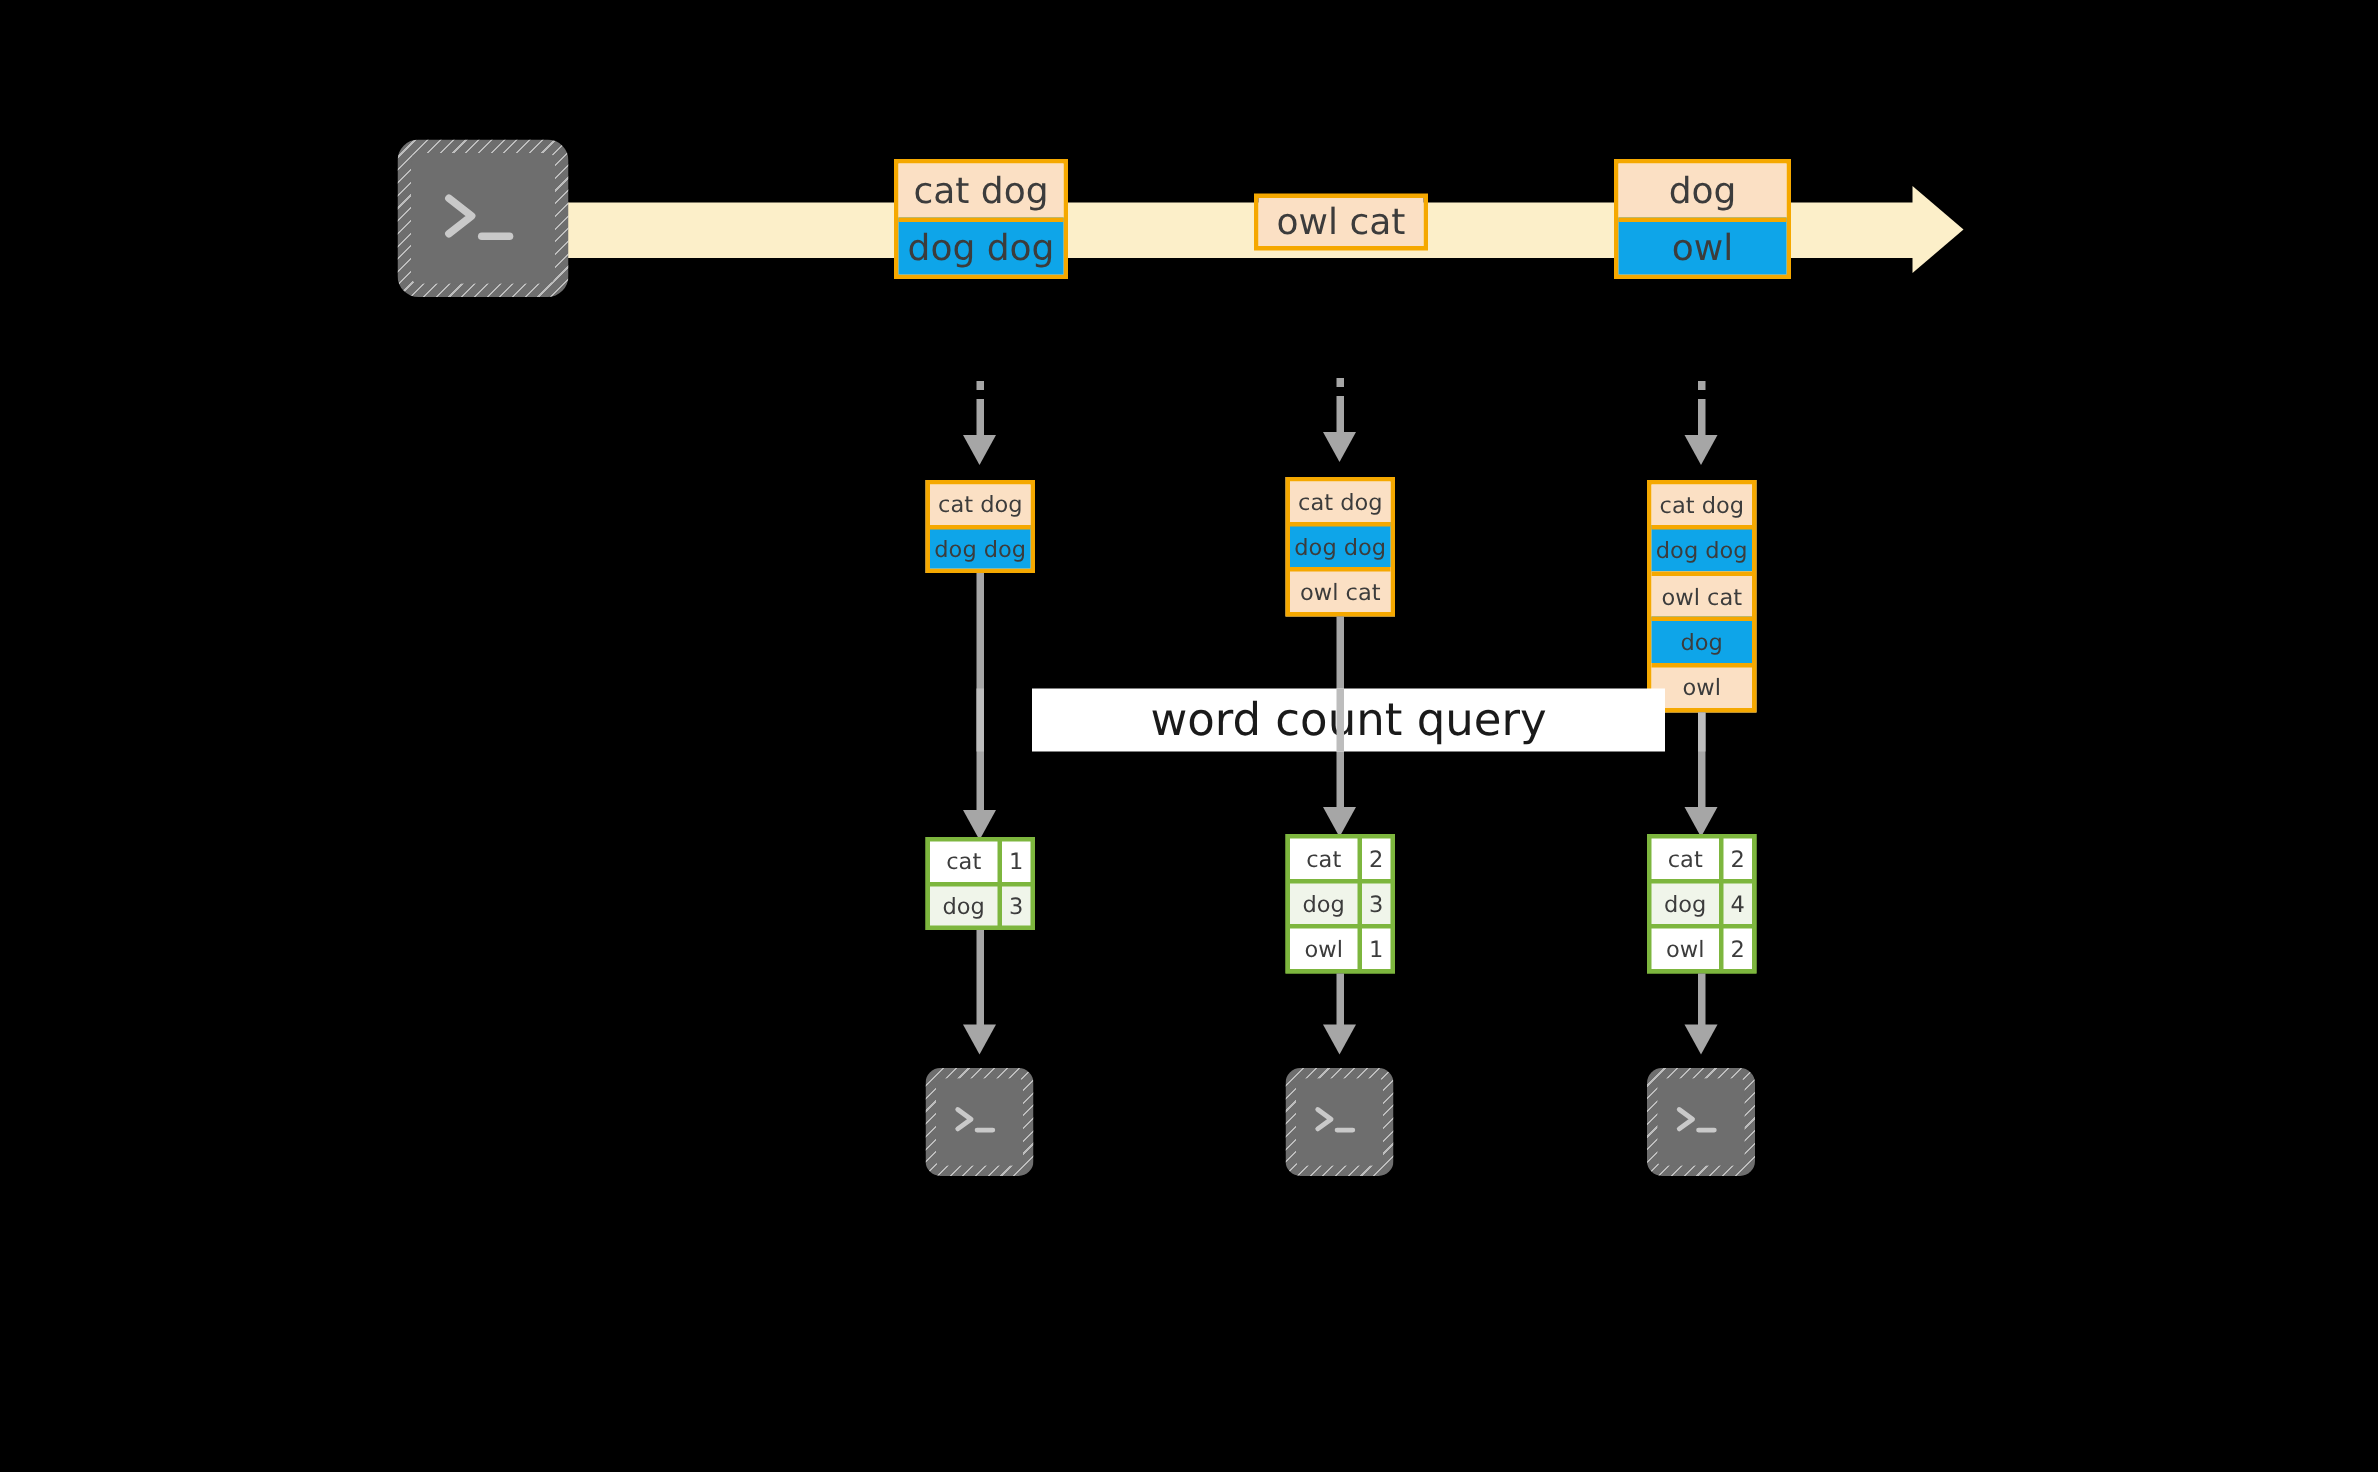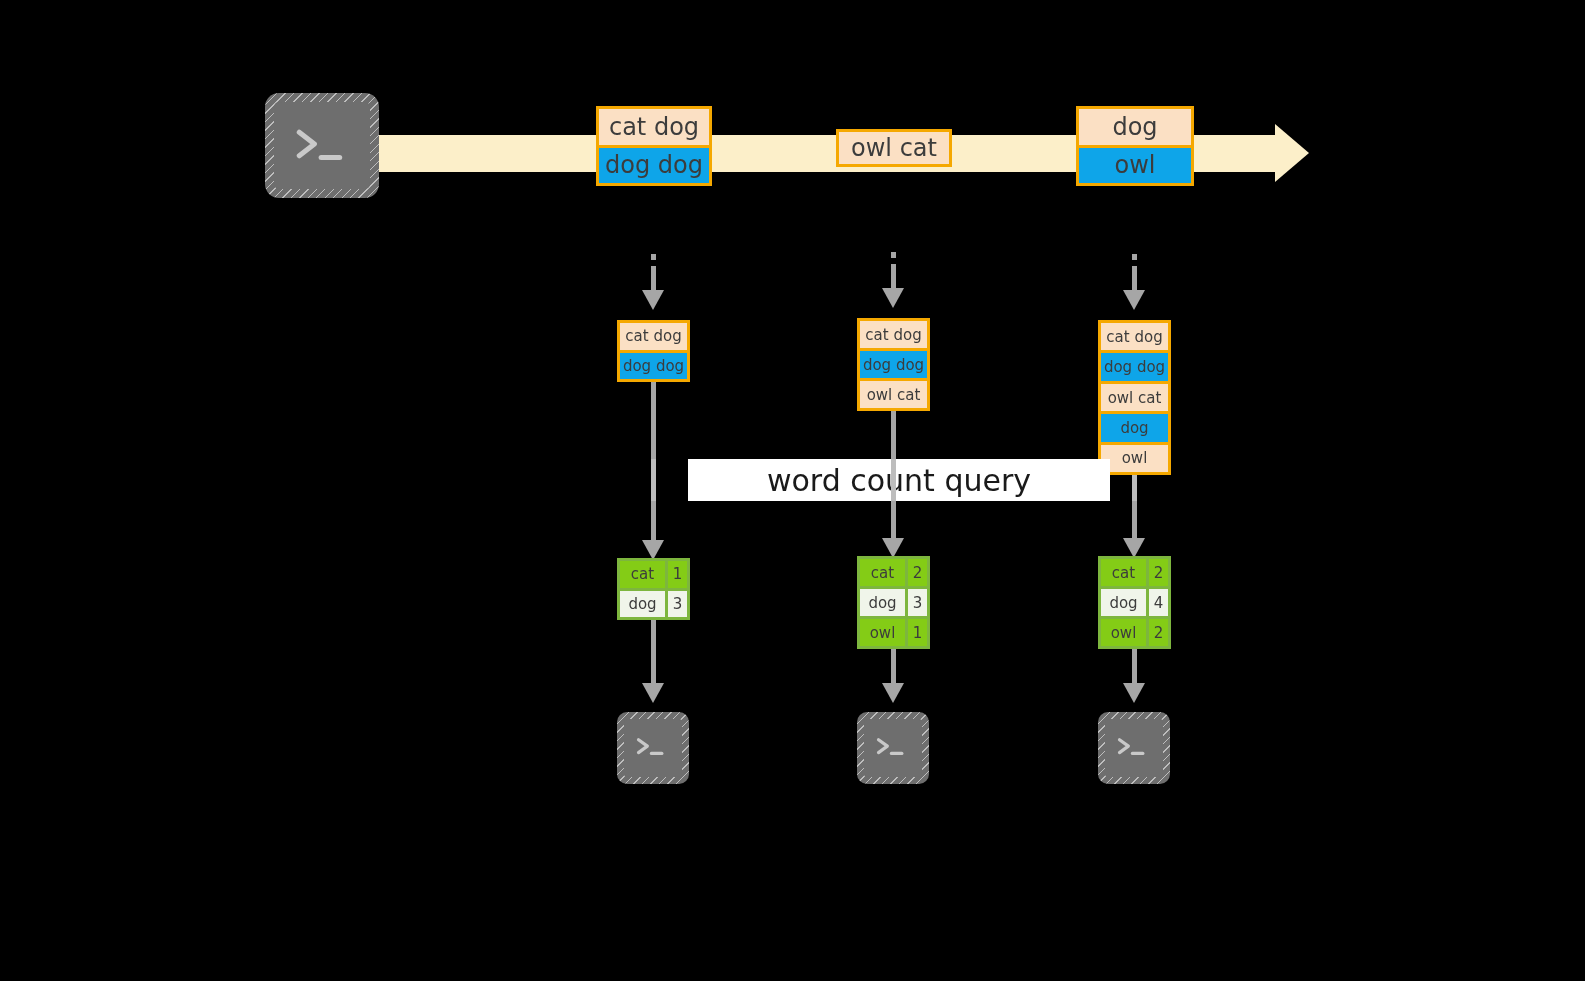--- a/index.html
+++ b/index.html
@@ -100,21 +100,21 @@
     flex-direction: column;
     gap: 3px;
   }
   .trow { display: flex; flex: 1 1 auto; gap: 3px; }
   .tcell {
     display: flex; align-items: center; justify-content: center;
     color: #3C3C3C; font-size: 15px; white-space: nowrap;
   }
   .tcell.word { flex: 0 0 45px; }
   .tcell.cnt  { flex: 1 1 auto; }
-  .trow.dark  .tcell { background: #84cc16; }
+  .trow.dark  .tcell { background: #ffffff; }
   .trow.light .tcell { background: #F0F5EA; }
 
   
   .vline {
     position: absolute;
     width: 5px;
     background: #A6A6A6;
   }
   .vhead {
     position: absolute;

